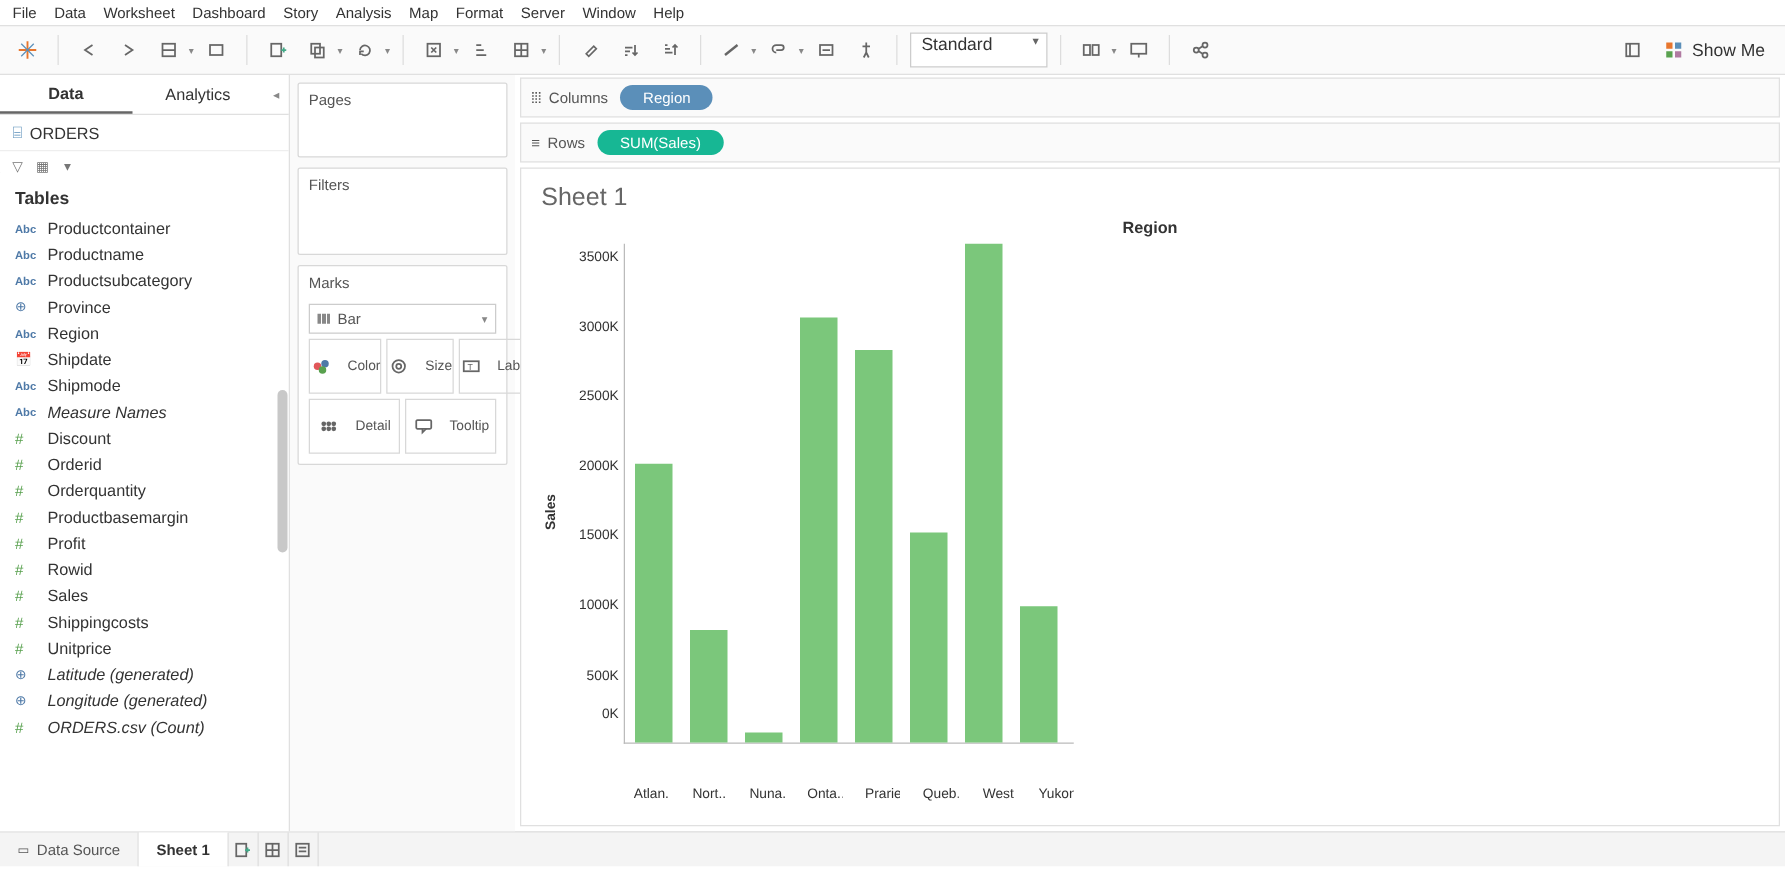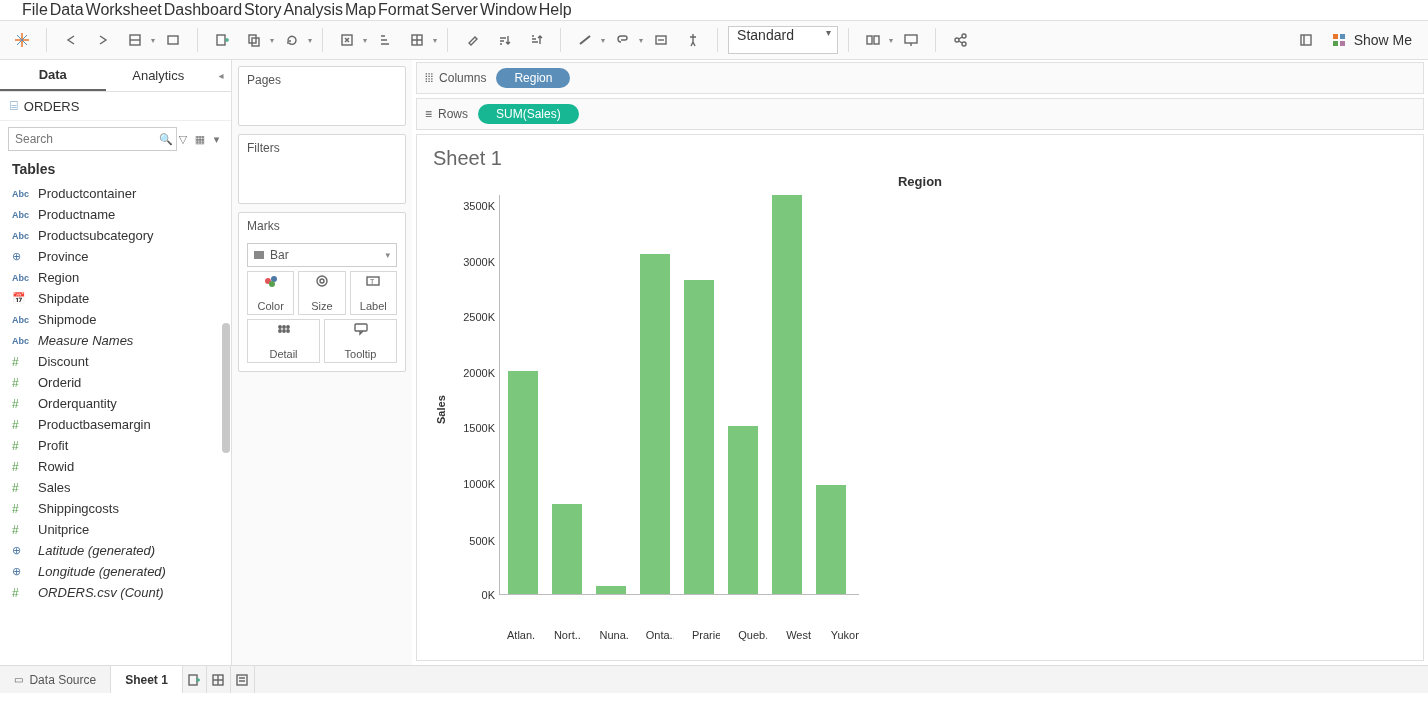--- a/index.html
+++ b/index.html
@@ -1,19 +1,19 @@
 <!DOCTYPE html>
 <html><head>
 <meta charset="utf-8">
 <style>
   * { box-sizing: border-box; margin: 0; padding: 0; }
   body { font-family: Arial, Helvetica, sans-serif; font-size: 12px; color: #333; background: #fff; width: 1428px; height: 705px; overflow: hidden; }
   
   
-  .menubar { height: 20px; display: flex; align-items: center; padding: 0 22px; gap: 2px; font-size: 16px; }
+  .menubar { height: 20px; display: flex; align-items: center; padding: 0 10px; gap: 14px; font-size: 12px; }
   .menubar span { cursor: pointer; }
   
   
   .toolbar { height: 40px; border-top: 1px solid #e0e0e0; border-bottom: 1px solid #e0e0e0; background: #fafafa; display: flex; align-items: center; padding: 0 8px; gap: 4px; }
   .tbtn { width: 28px; height: 28px; display: flex; align-items: center; justify-content: center; color: #555; cursor: pointer; border-radius: 2px; }
   .tbtn svg { width: 16px; height: 16px; }
   .tsep { width: 1px; height: 24px; background: #ddd; margin: 0 6px; }
   .tdrop { font-size: 8px; color: #888; margin-left: -2px; cursor: pointer; }
   .fit-select { border: 1px solid #ccc; background: #fff; height: 28px; padding: 0 22px 0 8px; font-size: 14px; display: flex; align-items: flex-start; position: relative; min-width: 110px; }
   .fit-select::after { content: "▾"; position: absolute; right: 6px; color: #666; font-size: 10px; }
@@ -50,21 +50,21 @@
   .cards { width: 180px; padding: 6px; display: flex; flex-direction: column; gap: 8px; background:#fafafa;}
   .card { border: 1px solid #d8d8d8; background: #fff; border-radius: 2px; }
   .card-title { padding: 6px 8px; font-size: 12px; color: #555; }
   .card.pages { height: 60px; }
   .card.filters { height: 70px; }
   .card.marks { flex: 0 0 auto; padding-bottom:8px;}
   .mark-select { margin: 4px 8px; border: 1px solid #ccc; height: 24px; display: flex; align-items: center; padding: 0 6px; font-size: 12px; position: relative; color:#555;}
   .mark-select::after { content: "▾"; position: absolute; right: 6px; font-size: 9px; color: #888; }
   .mark-select .mbar{display:inline-block;width:10px;height:8px;margin-right:6px;background:linear-gradient(to right,#888 0 30%,transparent 30% 35%,#888 35% 70%, transparent 70% 75%, #888 75% 100%);}
   .mark-grid { display: grid; grid-template-columns: repeat(3, 1fr); gap: 4px; padding: 0 8px; }
-  .mark-cell { border: 1px solid #d8d8d8; height: 44px; display: flex; flex-direction: column; align-items: center; justify-content: center; gap: 12px; font-size: 11px; color: #555; cursor: pointer; }
+  .mark-cell { border: 1px solid #d8d8d8; height: 44px; display: flex; flex-direction: row; align-items: center; justify-content: center; gap: 12px; font-size: 11px; color: #555; cursor: pointer; }
   .mark-cell svg{width:18px;height:14px;}
   .mark-grid2 { display: grid; grid-template-columns: repeat(2, 1fr); gap: 4px; padding: 4px 8px 0; }
   
   
   .vizcol { flex: 1; display: flex; flex-direction: column; }
   .shelf { height: 32px; border: 1px solid #e0e0e0; margin: 2px 4px; background: #fafafa; display: flex; align-items: center; padding: 0 8px; gap: 10px; font-size: 12px; color: #555; }
   .shelf .slabel{display:flex;align-items:center;gap:6px;}
   .pill { border-radius: 12px; padding: 3px 18px; color: #fff; font-size: 12px; }
   .pill.dim { background: #5b8fb9; }
   .pill.mea { background: #17b794; }
@@ -276,21 +276,20 @@
     <div class="lp-tabs">
       <div class="lp-tab active">Data</div>
       <div class="lp-tab">Analytics</div>
       <div class="lp-tab collapse">◂</div>
     </div>
     <div class="lp-source">
       <span style="color:#5b8fb9;">⌸</span>
       <span>ORDERS</span>
     </div>
     <div class="lp-search">
-      <input placeholder="Search" style="">
       <span class="sicon" style="margin-left:-22px;">🔍</span>
       <span class="sicon">▽</span>
       <span class="sicon">▦</span>
       <span class="sicon">▾</span>
     </div>
     <div class="lp-heading">Tables</div>
     <div class="lp-list" id="fieldslist">
       <div class="lp-scroll-thumb"></div>
     <div class="lp-item">
           <span class="fld-abc">Abc</span>
@@ -449,21 +448,21 @@
           <span>Rows</span>
         </span>
       <span class="pill mea">SUM(Sales)</span>
     </div>
     <div class="viz">
       <div class="viz-title">Sheet 1</div>
       <div class="chart-title">Region</div>
       <div class="chart">
         <div class="ylab">Sales</div>
         <div class="yaxis" id="yaxis">
-            <div class="ytick" style="top: 400px;">0K</div>
+            <div class="ytick" style="top: 376px;">0K</div>
             <div class="ytick" style="top: 346px;">500K</div>
             <div class="ytick" style="top: 288.889px;">1000K</div>
             <div class="ytick" style="top: 233.333px;">1500K</div>
             <div class="ytick" style="top: 177.778px;">2000K</div>
             <div class="ytick" style="top: 122.222px;">2500K</div>
             <div class="ytick" style="top: 66.6667px;">3000K</div>
             <div class="ytick" style="top: 11.1111px;">3500K</div>
           </div>
         <div class="plot" id="plot">
             <div class="bar" style="height: 223.333px;"></div>

